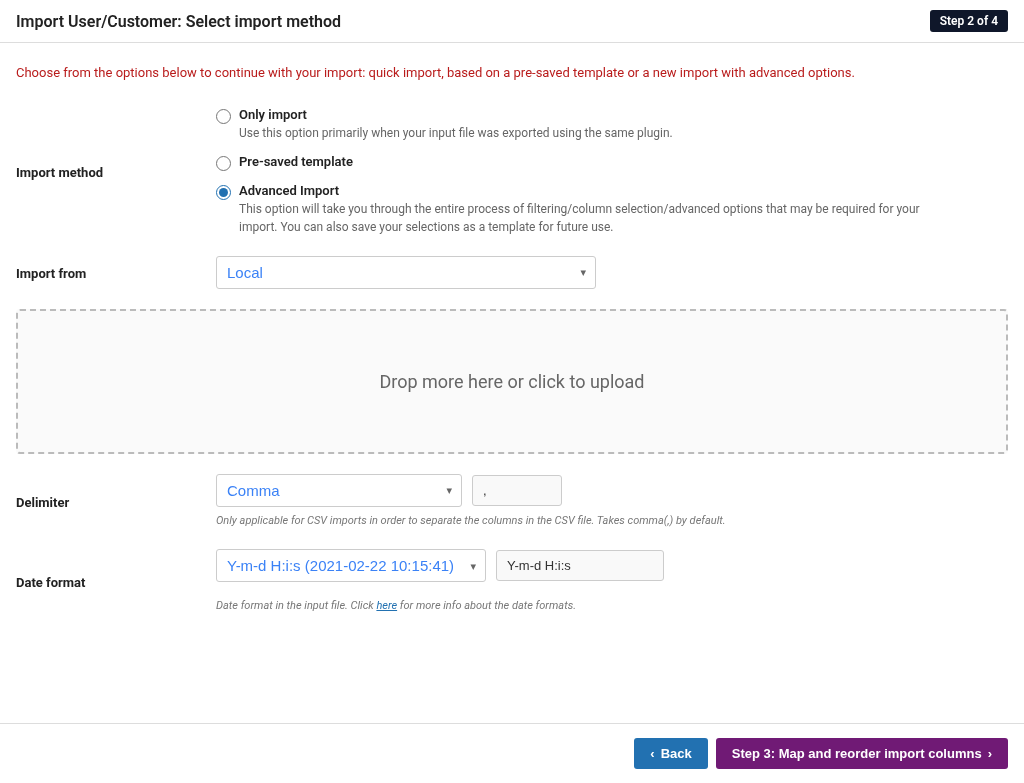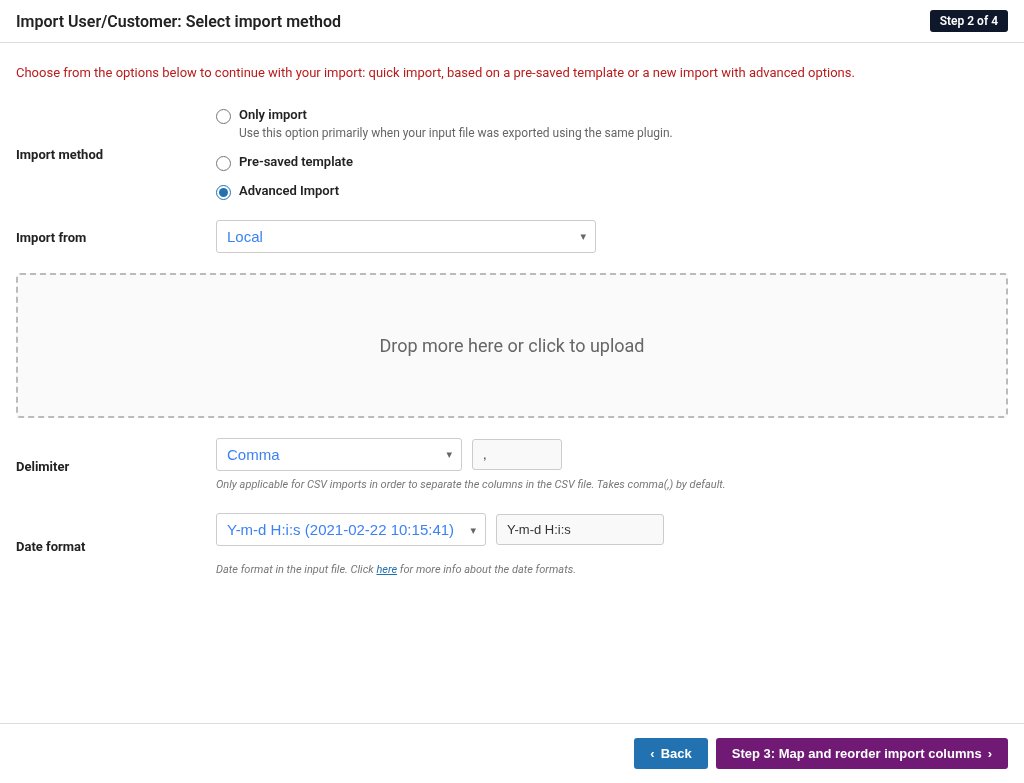--- a/index.html
+++ b/index.html
@@ -266,20 +266,21 @@
           <input type="radio" name="import_method" value="presaved" style="">
           <div class="radio-option-content">
             <div class="radio-option-title">Pre-saved template</div>
           </div>
         </label>
 
         <label class="radio-option">
           <input type="radio" name="import_method" value="advanced" checked="" style="">
           <div class="radio-option-content">
             <div class="radio-option-title">Advanced Import</div>
+            <div class="radio-option-desc">This option will take you through the entire process of filtering/column selection/advanced options that may be required for your import. You can also save your selections as a template for future use.</div>
           </div>
         </label>
 
       </div>
     </div>
   </div>
 
   <div class="form-row">
     <div class="form-label">Import from</div>
     <div class="form-control-area">

